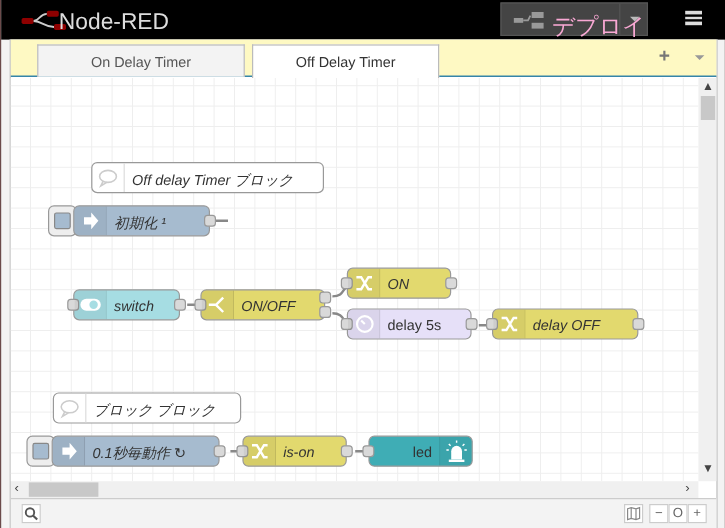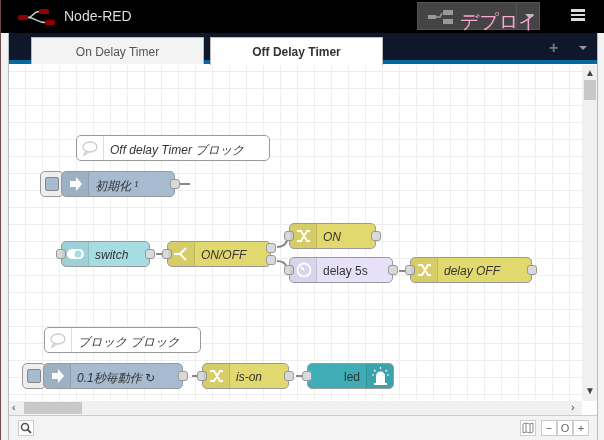--- a/index.html
+++ b/index.html
@@ -1,33 +1,33 @@
 <!DOCTYPE html>
 <html><head>
 <meta charset="utf-8">
 <style>
   * { box-sizing: border-box; margin: 0; padding: 0; }
   html, body { width: 604px; height: 440px; overflow: hidden; background: #5a3a3a; font-family: "Liberation Sans", "DejaVu Sans", sans-serif; }
   #app { position: absolute; left: 0; top: 0; width: 604px; height: 440px; background: #f3f3f3; border-left: 1px solid #6b4b4b; }
   #header { position: absolute; left: 0; top: 0; width: 604px; height: 33px; background: #000; }
   #logo { position: absolute; left: 16px; top: 8px; width: 40px; height: 18px; }
-  #app-title { position: absolute; left: 63px; top: 8px; color: #ddd; font-size: 14px; }
+  #app-title { position: absolute; left: 48px; top: 8px; color: #ddd; font-size: 19px; }
   #deploy { position: absolute; left: 416px; top: 2px; width: 123px; height: 28px; background: #444; border: 1px solid #555; }
   #deploy .dicon { position: absolute; left: 10px; top: 7px; width: 26px; height: 14px; }
   #deploy .dlabel { position: absolute; left: 42px; top: 6px; color: #f9a8d4; font-size: 19px; }
   #deploy .dsep { position: absolute; left: 98px; top: 0; width: 1px; height: 26px; background: #555; }
   #deploy .dcaret { position: absolute; left: 107px; top: 11px; width: 0; height: 0; border-left: 4px solid transparent; border-right: 4px solid transparent; border-top: 4px solid #bbb; }
   #menu-btn { position: absolute; left: 566px; top: 7px; width: 22px; height: 18px; }
   #menu-btn span { display: block; width: 14px; height: 2.5px; background: #ddd; margin: 2px auto 2px; }
 
   #workspace { position: absolute; left: 7px; top: 33px; width: 590px; height: 407px; background: #fff; border-left: 1px solid #bbb; border-right: 1px solid #bbb; }
-  #tabbar { position: absolute; left: 0; top: 0; width: 588px; height: 31px; background: #0f172a; border-bottom: 4px solid #0369a1; }
+  #tabbar { position: absolute; left: 0; top: 0; width: 588px; height: 31px; background: #fef9c3; border-bottom: 1px solid #0369a1; }
   .tab { position: absolute; top: 4px; height: 27px; border: 1px solid #bbb; border-bottom: none; font-size: 12px; padding: 7px 0 0 0; text-align: center; }
   #tab-on { left: 22px; width: 173px; background: #f3f3f3; color: #555; }
-  #tab-off { left: 201px; width: 173px; background: #fff; color: #333; font-weight: bold; height: 28px; }
+  #tab-off { left: 201px; width: 156px; background: #fff; color: #333; font-weight: normal; height: 28px; }
   #tab-add { position: absolute; left: 540px; top: 6px; color: #777; font-size: 16px; font-weight: bold; }
   #tab-menu { position: absolute; left: 570px; top: 13px; width: 0; height: 0; border-left: 4px solid transparent; border-right: 4px solid transparent; border-top: 4px solid #999; }
 
   #canvas { position: absolute; left: 0; top: 32px; width: 573px; height: 336px; overflow: hidden;
     background-color: #fff;
     background-image: linear-gradient(#eee 1px, transparent 1px), linear-gradient(90deg, #eee 1px, transparent 1px);
     background-size: 17px 17px; background-position: -1px 6px; }
   #vscroll { position: absolute; left: 573px; top: 32px; width: 15px; height: 336px; background: #f0f0f0; }
   #vscroll .up { position: absolute; left: 3px; top: 2px; color: #444; font-size: 10px; }
   #vscroll .thumb { position: absolute; left: 2px; top: 15px; width: 12px; height: 20px; background: #c8c8c8; }

